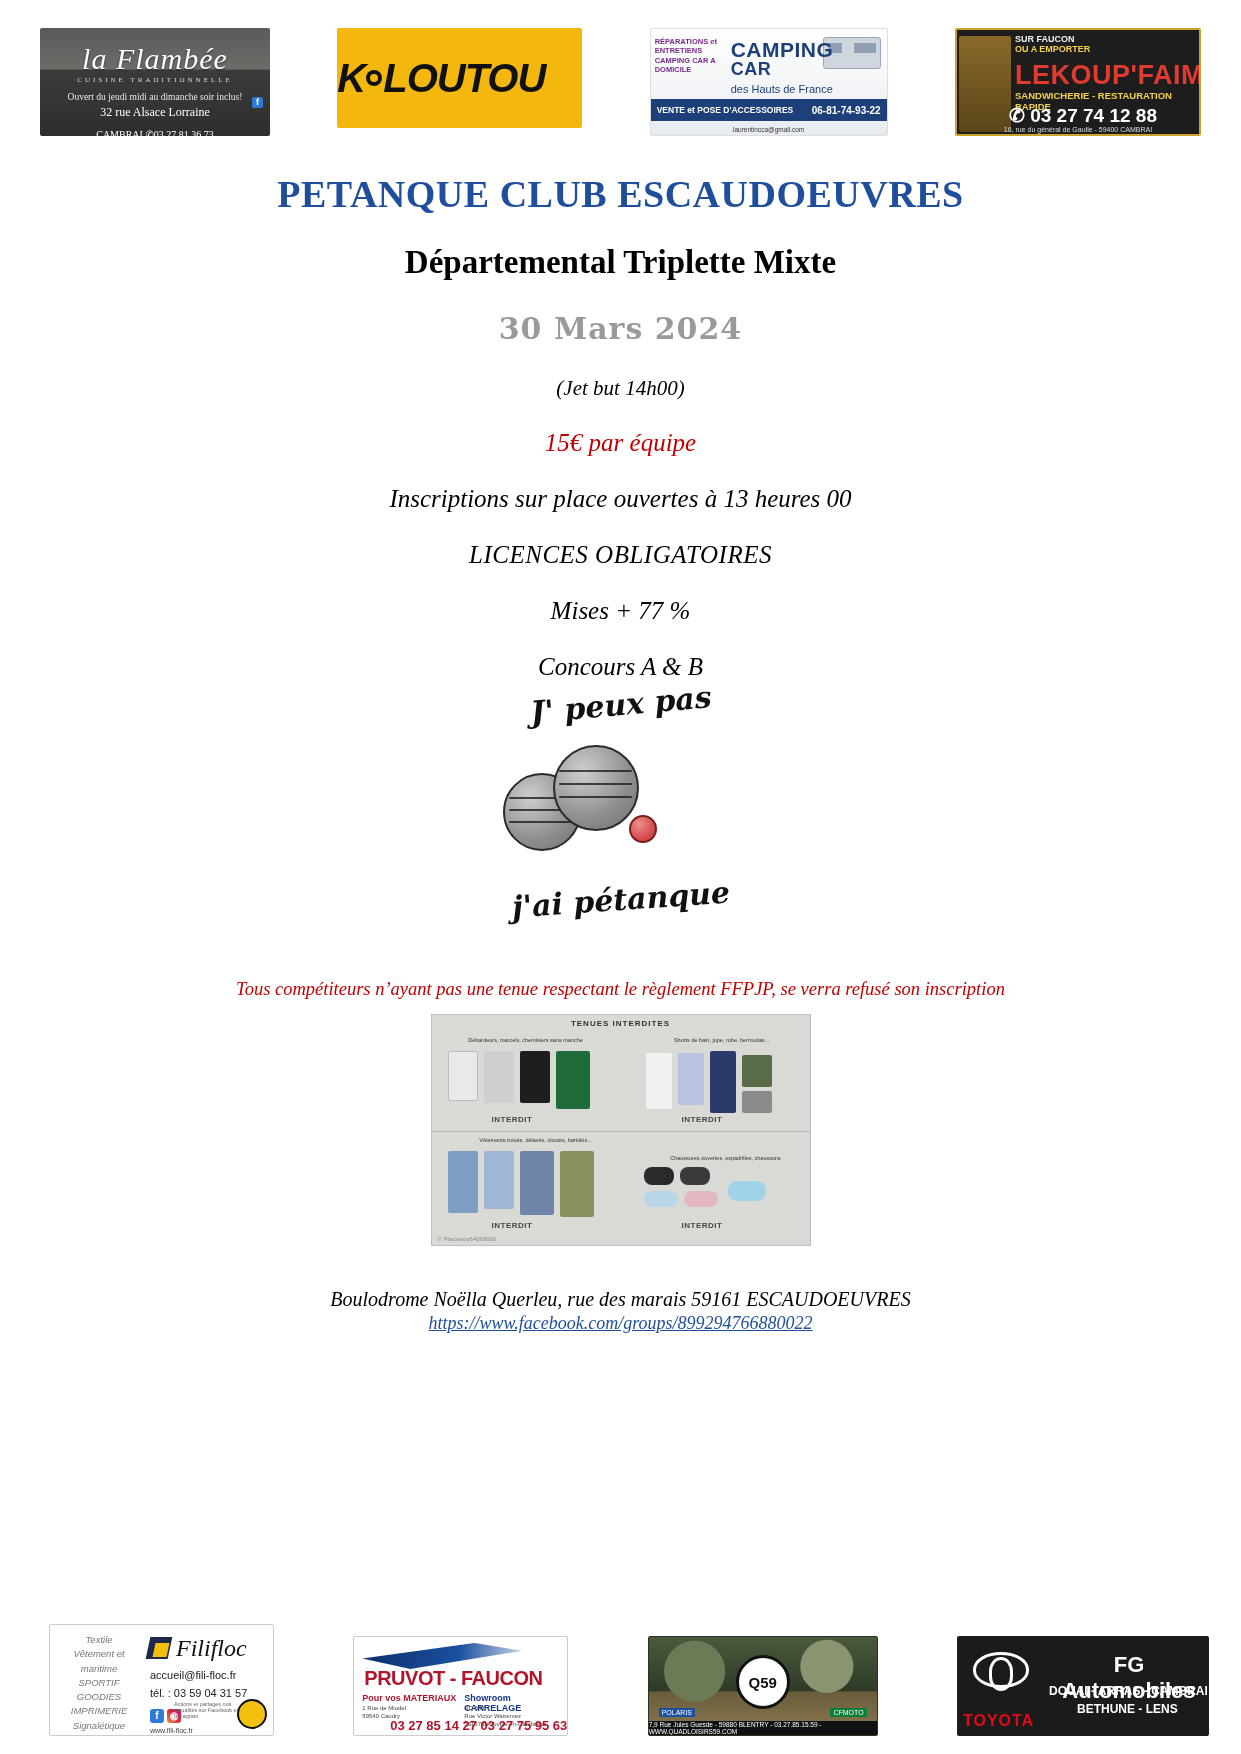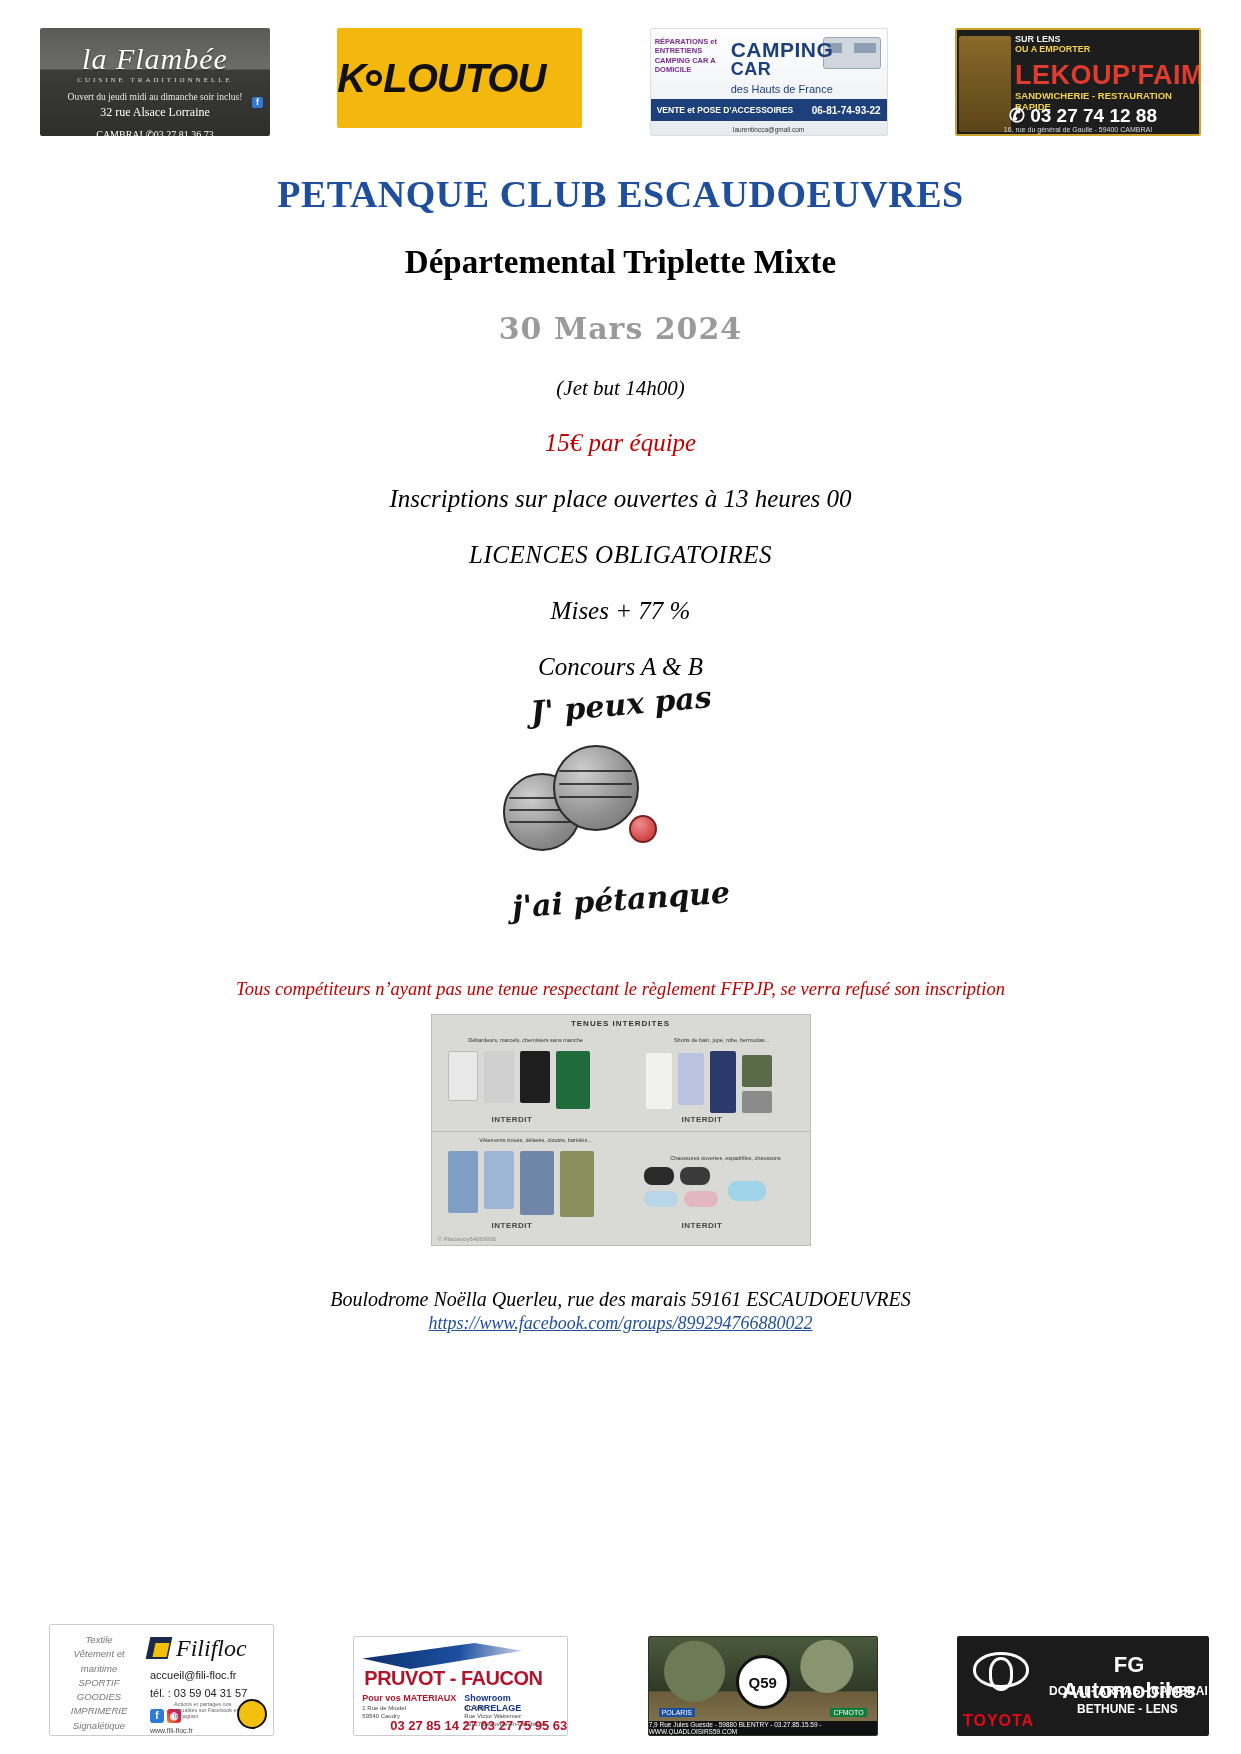--- a/index.html
+++ b/index.html
@@ -443,21 +443,21 @@
     <div class="cc-bar">
       <span>VENTE et POSE D'ACCESSOIRES</span>
       <span class="cc-phone">06-81-74-93-22</span>
     </div>
     <div class="cc-mail">laurentincca@gmail.com</div>
   </div>
 
   <div class="sponsor sp-lekoup">
     <div class="lk-left"></div>
     <div class="lk-top">
-      <span>SUR LENS</span><br>
+      <span>SUR FAUCON</span><br>
       <em>OU A EMPORTER</em>
     </div>
     <div class="lk-name">
       <span>LEKOUP'</span><span>FAIM</span>
     </div>
     <div class="lk-sub">SANDWICHERIE - RESTAURATION RAPIDE</div>
     <div class="lk-phone">✆ <span>03 27 74 12 88</span></div>
     <div class="lk-addr">16, rue du général de Gaulle - 59400 CAMBRAI</div>
   </div>
 

